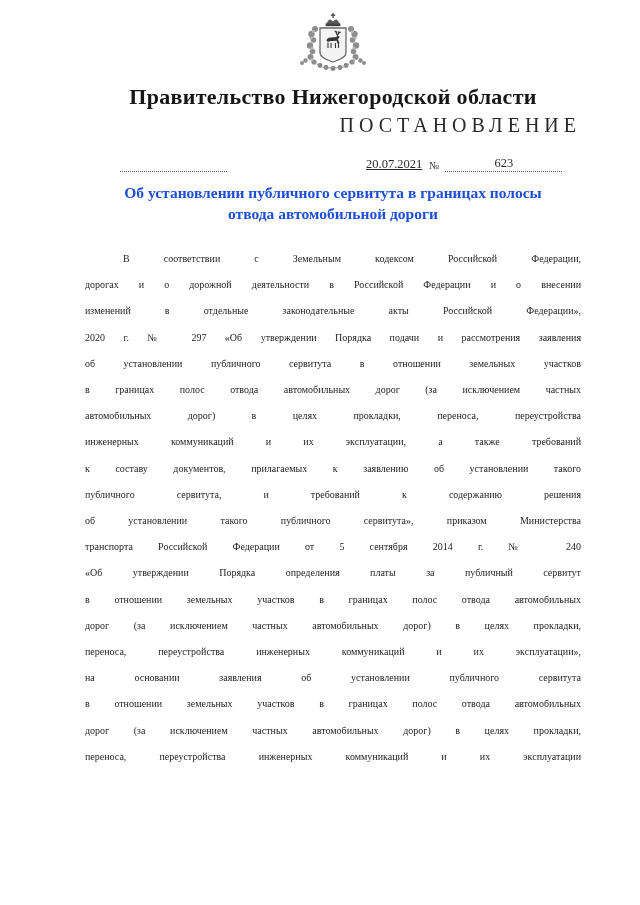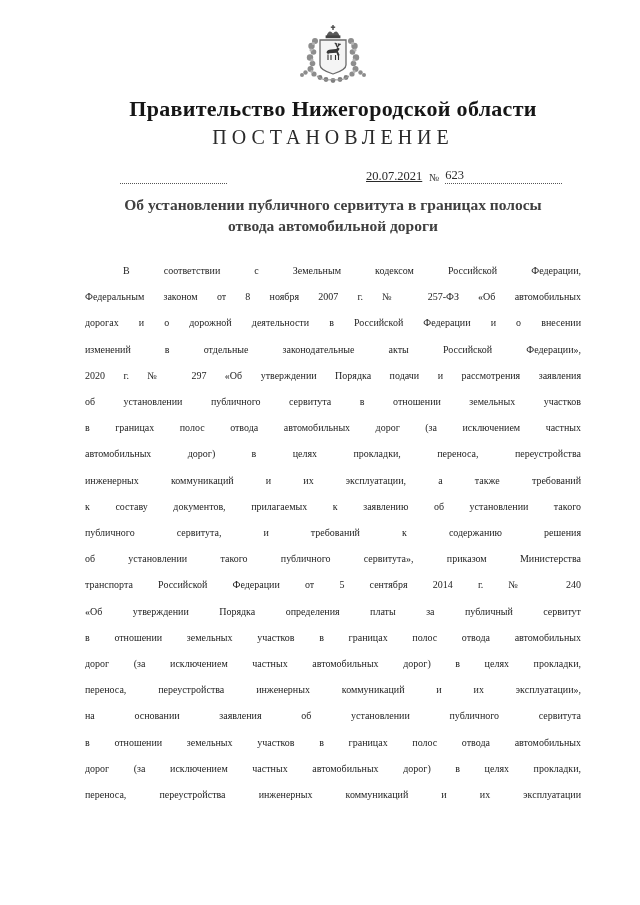--- a/index.html
+++ b/index.html
@@ -2,39 +2,39 @@
 <html><head>
 <meta charset="utf-8">
 <style>
   html,body{margin:0;padding:0;background:#ffffff;}
   .page{
     position:relative;
     width:640px;height:905px;
     margin:0;
     background:#ffffff;
     box-sizing:border-box;
-    padding:24px 59px 0 85px;
+    padding:12px 59px 0 85px;
     overflow:hidden;
     font-family:"Liberation Serif","DejaVu Serif",serif;
     color:#1c1c1c;
   }
   .emblem-wrap{text-align:center;height:66px;}
   .emblem-wrap svg{display:inline-block;}
   .org-name{
     margin-top:6px;
     text-align:center;
     font-size:22px;
     font-weight:bold;
     line-height:26px;
     color:#161616;
     letter-spacing:0.3px;
   }
   .doc-type{
     margin-top:2px;
-    text-align:center;
+    text-align:right;
     font-size:20px;
     font-weight:normal;
     letter-spacing:5px;
     line-height:26px;
     color:#2a2a2a;
   }
   .date-row{
     margin-top:14px;
     display:flex;
     align-items:flex-end;
@@ -53,30 +53,30 @@
   .num-sign{
     margin-left:7px;
     font-size:10.5px;
     line-height:13px;
     color:#3a3a3a;
   }
   .num-line{
     margin-left:6px;
     width:117px;
     border-bottom:1px dotted #555;
-    text-align:left;
+    text-align:center;
     line-height:15px;
   }
   .doc-title{
     margin-top:10px;
     text-align:center;
     font-weight:bold;
     font-size:15.5px;
     line-height:21px;
-    color:#404040;
+    color:#1d4ed8;
   }
   .doc-body{margin-top:22px;font-size:10px;}
   .body-line{
     text-align:justify;
     text-align-last:justify;
     line-height:26.2px;
     white-space:normal;
     color:#1e1e1e;
   }
   .body-line.indent{text-indent:38px;}
@@ -161,21 +161,20 @@
     <span class="num-line"><span>623</span></span>
   </div>
 
   <div class="doc-title">
     <div>Об установлении публичного сервитута в границах полосы</div>
     <div>отвода автомобильной дороги</div>
   </div>
 
   <div class="doc-body">
       <div class="body-line indent">В соответствии с Земельным кодексом Российской Федерации,</div>
-      <div class="body-line">Федеральным законом от 8 ноября 2007 г. № 257-ФЗ «Об автомобильных</div>
       <div class="body-line">дорогах и о дорожной деятельности в Российской Федерации и о внесении</div>
       <div class="body-line">изменений в отдельные законодательные акты Российской Федерации»,</div>
       <div class="body-line">2020 г. № 297 «Об утверждении Порядка подачи и рассмотрения заявления</div>
       <div class="body-line">об установлении публичного сервитута в отношении земельных участков</div>
       <div class="body-line">в границах полос отвода автомобильных дорог (за исключением частных</div>
       <div class="body-line">автомобильных дорог) в целях прокладки, переноса, переустройства</div>
       <div class="body-line">инженерных коммуникаций и их эксплуатации, а также требований</div>
       <div class="body-line">к составу документов, прилагаемых к заявлению об установлении такого</div>
       <div class="body-line">публичного сервитута, и требований к содержанию решения</div>
       <div class="body-line">об установлении такого публичного сервитута», приказом Министерства</div>

